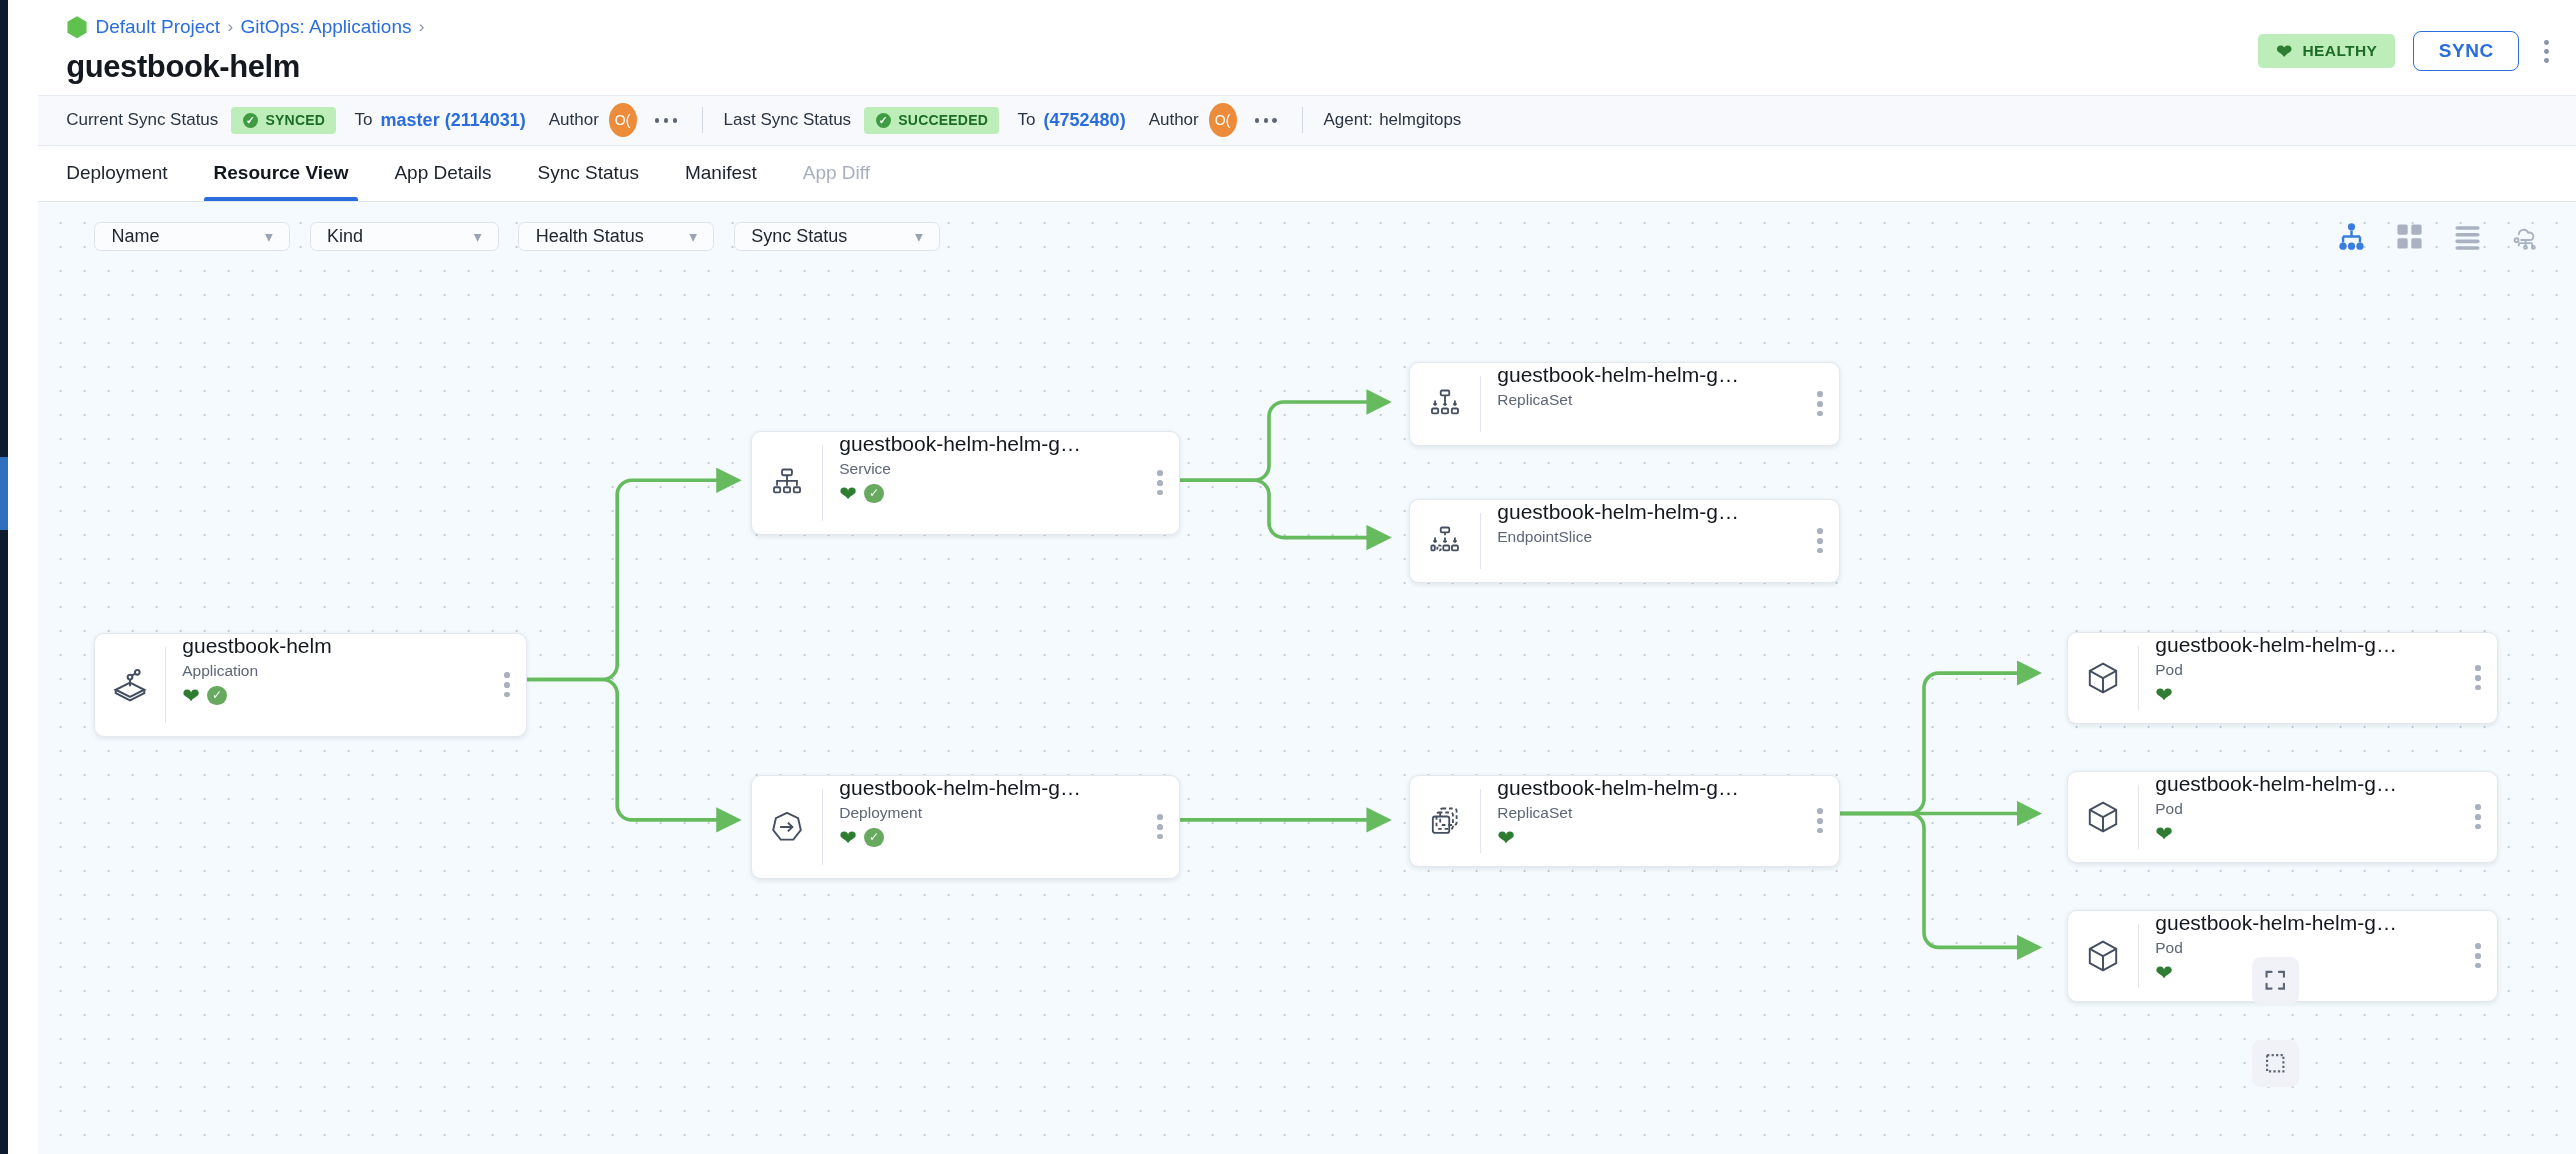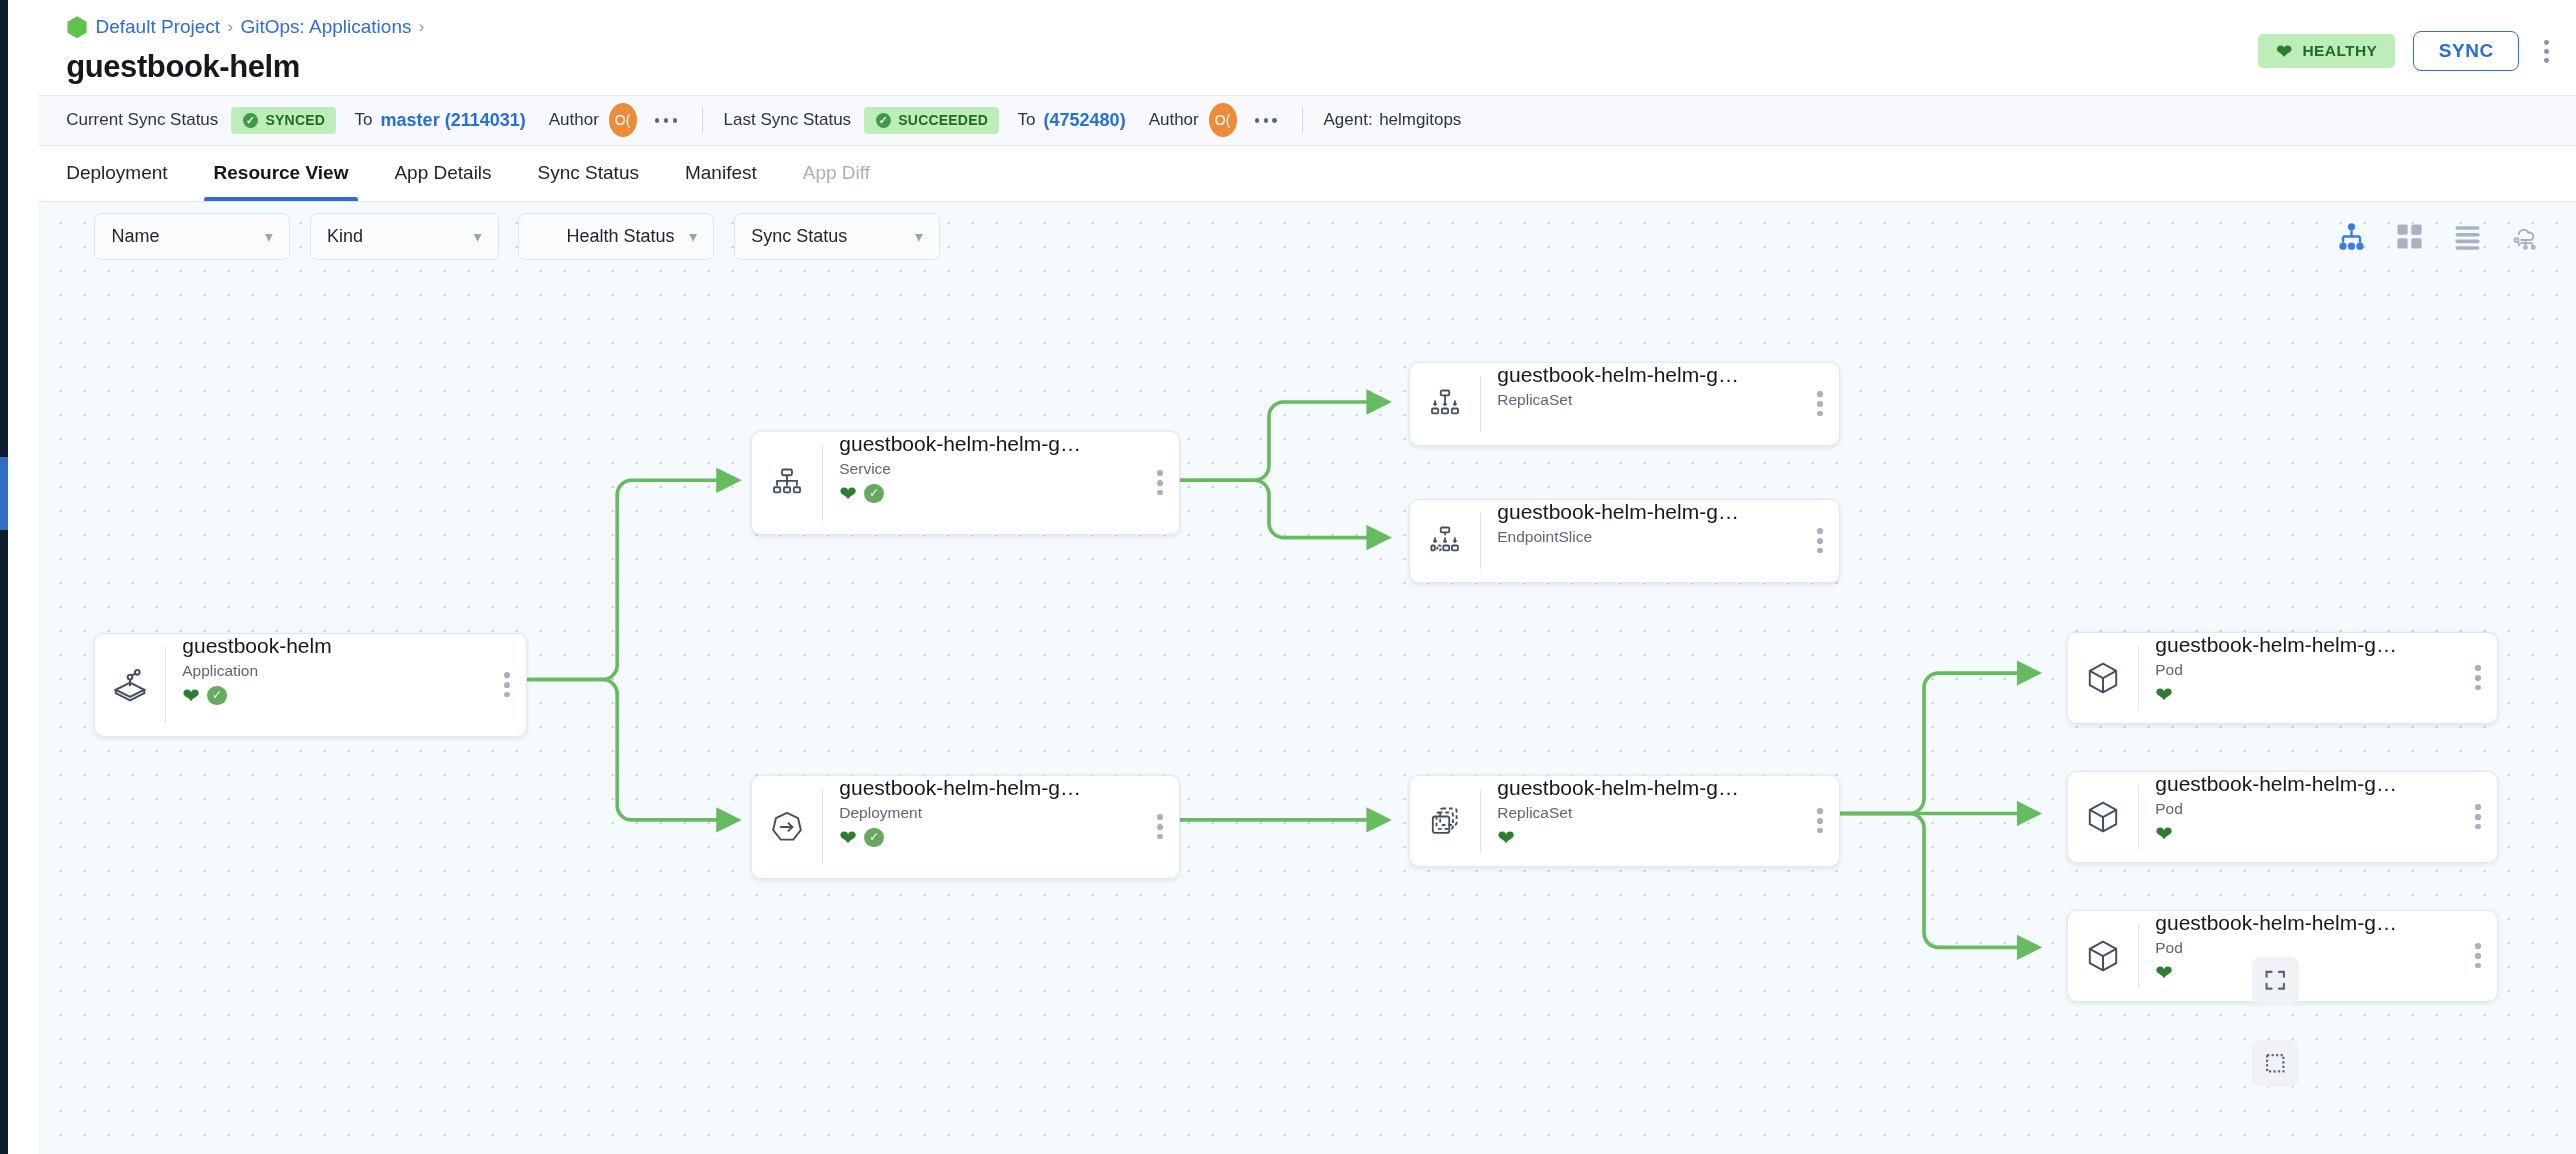--- a/index.html
+++ b/index.html
@@ -118,27 +118,27 @@
     background-color: #f4fafd;
     background-image: radial-gradient(#c3ccd6 1.3px, transparent 1.4px);
     background-size: 24px 24px; background-position: 10.6px 9px;
   }
   .filter-bar {
     position: absolute; left: 0; top: 0; right: 0; height: 70px;
     display: flex; align-items: center; padding-left: 56px; gap: 19.6px; z-index: 6;
   }
   .filter-select {
     background: #fbfcfe; border: 0.8px solid #dfe4ec; border-radius: 6.5px;
-    height: 47px; display: flex; align-items: center; justify-content: space-between;
+    height: 29px; display: flex; align-items: center; justify-content: space-between;
     padding: 0 16.3px; font-size: 18px; color: #22272f; cursor: pointer;
     min-width: 188px;
   }
   .filter-select.w-name { width: 196px; }
   .filter-select.w-kind { width: 189px; }
-  .filter-select.w-health { width: 196px; justify-content: flex-end; }
+  .filter-select.w-health { width: 196px; }
   .filter-select.w-sync { width: 206px; }
   .chev { color: #9aa3b2; font-size: 15.5px; margin-left: 14.7px; }
 
   .view-toggles {
     position: absolute; right: 36px; top: 0; height: 70px;
     display: flex; align-items: center; gap: 29px; z-index: 6;
   }
   .vt { width: 29px; height: 29px; display: block; cursor: pointer; }
 
   

